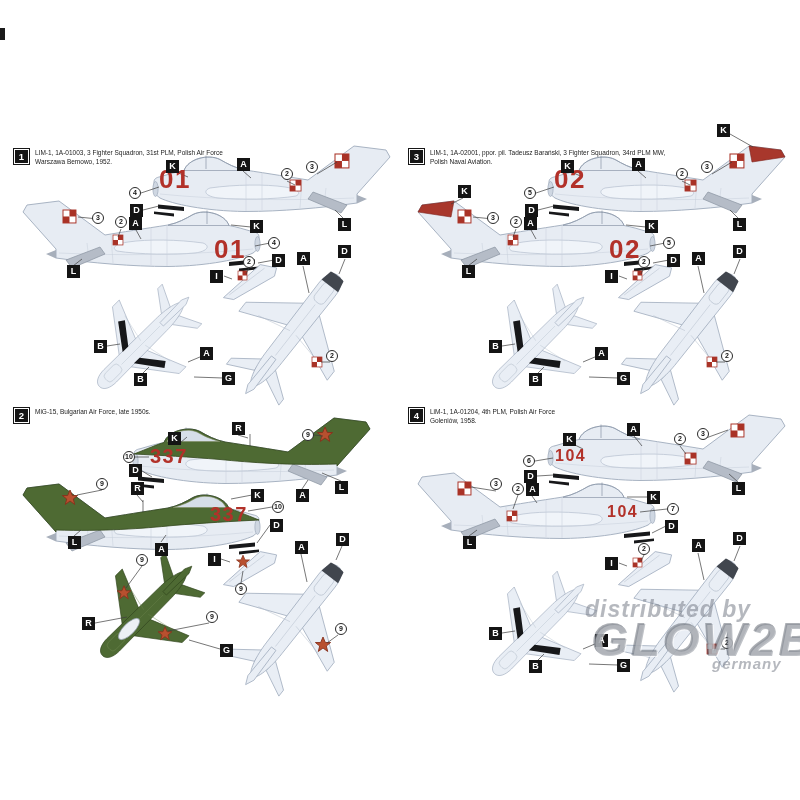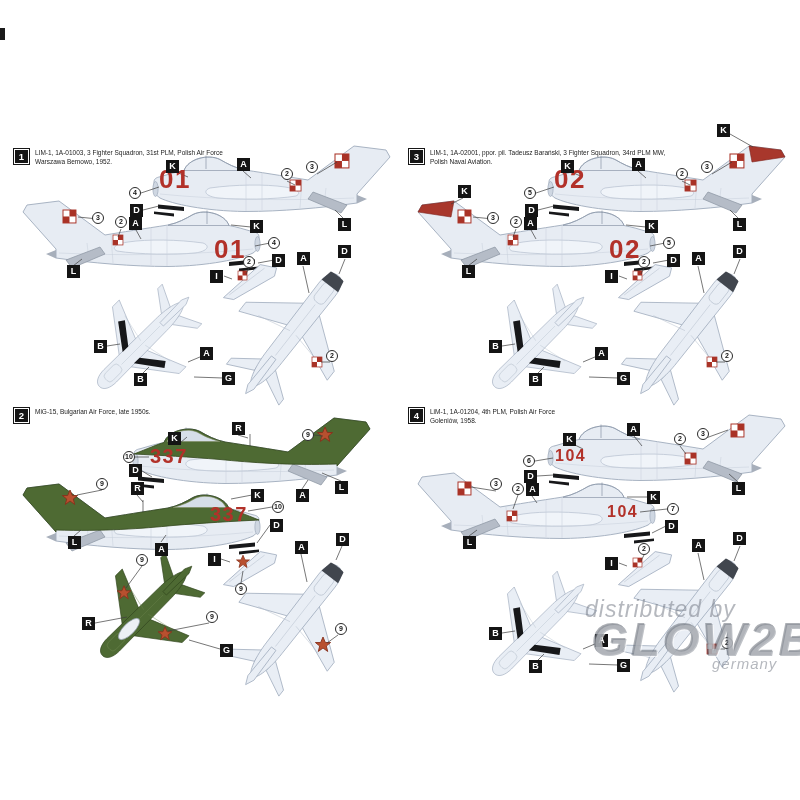--- a/index.html
+++ b/index.html
@@ -12,21 +12,21 @@
         font-weight:bold;font-size:9px;line-height:13px;text-align:center;}
   .circ{position:absolute;width:12px;height:12px;box-sizing:border-box;background:#fff;
         border:1px solid #2a2a2a;border-radius:50%;color:#111;font-size:7px;line-height:10px;
         text-align:center;font-weight:bold;}
   .code{position:absolute;color:#b23129;font-weight:bold;letter-spacing:1.5px;line-height:1;}
   .hdr{position:absolute;display:flex;align-items:flex-start;gap:6px;}
   .hnum{flex:0 0 auto;width:13px;height:13px;background:#161616;color:#fff;font-size:9.5px;
         font-weight:bold;line-height:13px;text-align:center;border:1px solid #fff;
         outline:1.3px solid #161616;}
   .htxt{font-size:6.5px;line-height:1.35;color:#1c1c1c;max-width:255px;}
-  .wm{position:absolute;color:rgba(120,126,136,.55);font-style:italic;font-weight:normal;z-index:5;}
+  .wm{position:absolute;color:rgba(120,126,136,.55);font-style:italic;font-weight:bold;z-index:5;}
   .wm.brand{color:rgba(128,134,144,.5);font-weight:800;
         text-shadow:1px 1px 0 rgba(255,255,255,.65),-1px -1px 0 rgba(90,95,105,.5);}
 </style>
 </head>
 <body>
 
 <svg width="0" height="0" style="position:absolute">
 <defs>
   <g id="prof">
     <path d="M4,34 C4,31 6,29.5 10,28.8 C18,26.5 26.5,23.8 34,22.5 C38,11 58,5.5 70,11.5 C77,15.5 85,20 95,22 C118,25.5 143,29.5 158,32 L204,-2 L236,2 L240,9 L207,46 L207,55 C172,60 130,63.5 95,63.5 C55,63 22,56 10,50 C5.5,47.5 4,42 4,38 Z" fill="var(--pb,#e7ecf3)" stroke="var(--pl,#9fabbc)" stroke-width="0.9"></path>

